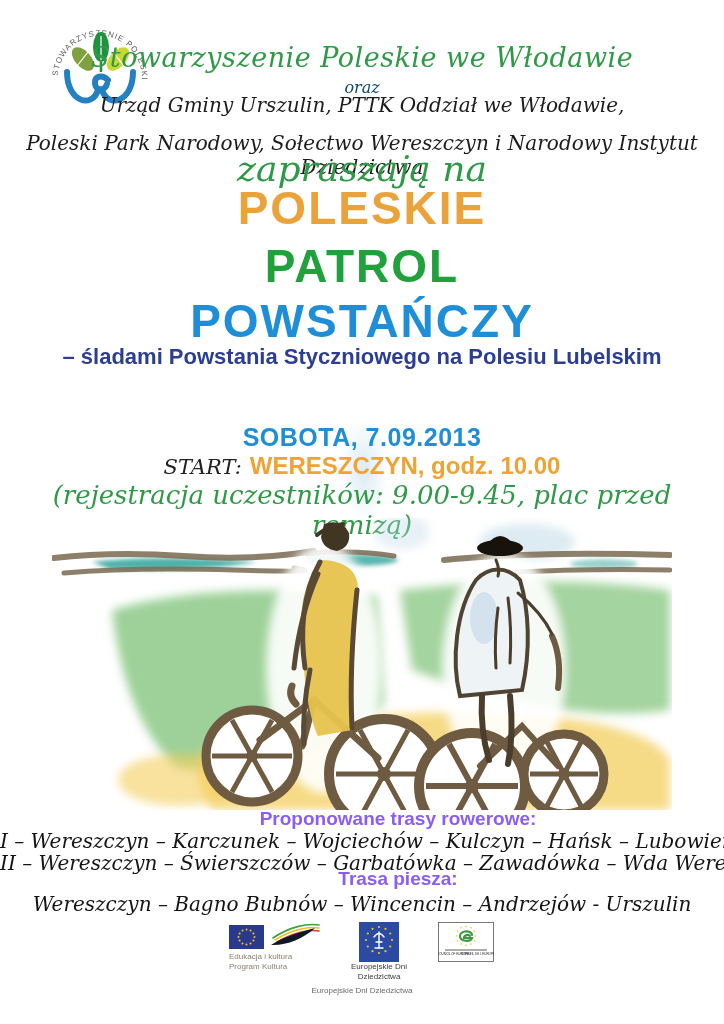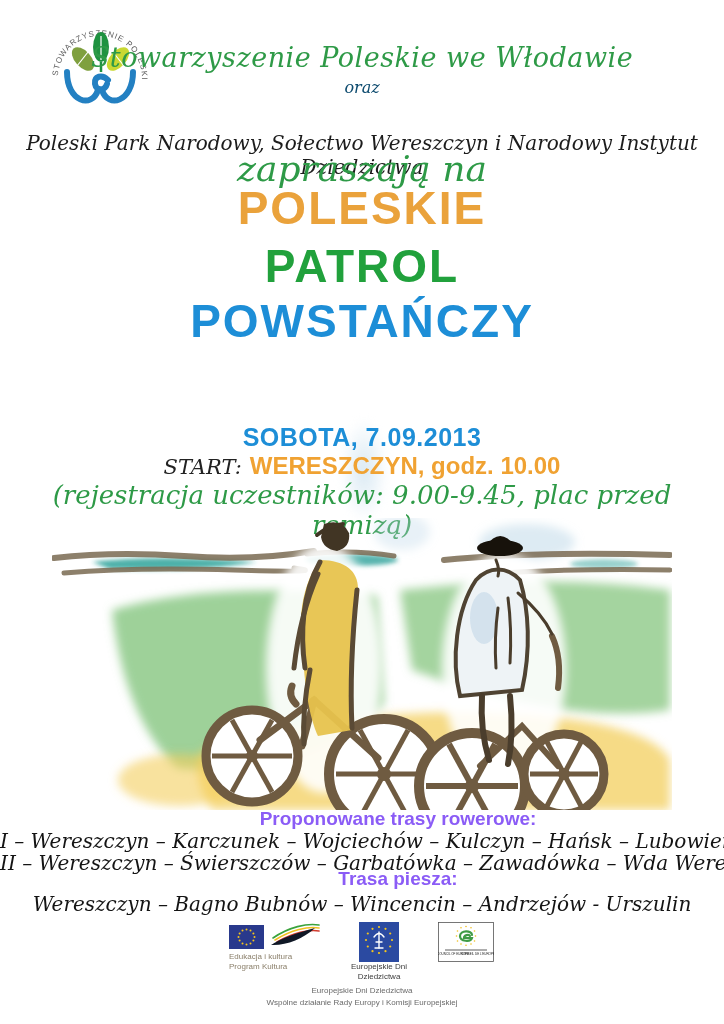--- a/index.html
+++ b/index.html
@@ -71,26 +71,28 @@
     </g>
     <g fill="none" stroke="#2380c2" stroke-width="6" stroke-linecap="round">
       <path d="M21,58 C21,88 46,95 52,76"></path>
       <path d="M87,58 C87,88 62,95 56,76"></path>
       <path d="M62,66 C56,60 48,62 49,70 C50,77 59,77 61,70"></path>
     </g>
   </svg>
 
   <div class="abs org-line">Stowarzyszenie Poleskie we Włodawie</div>
   <div class="abs oraz-line">oraz</div>
+  <div class="abs partners-1">Urząd Gminy Urszulin, PTTK Oddział we Włodawie,</div>
   <div class="abs partners-2">Poleski Park Narodowy, Sołectwo Wereszczyn i Narodowy Instytut Dziedzictwa</div>
 
   <div class="abs invite-line">zapraszają na</div>
   <div class="abs title title-1">POLESKIE</div>
   <div class="abs title title-2">PATROL</div>
   <div class="abs title title-3">POWSTAŃCZY</div>
+  <div class="abs subtitle">– śladami Powstania Styczniowego na Polesiu Lubelskim</div>
 
   <div class="blue-smudge"></div>
   <div class="abs date-line">SOBOTA, 7.09.2013</div>
   <div class="abs start-line">
     <span class="start-label">START:</span><span class="start-value">WERESZCZYN, godz. 10.00</span>
   </div>
   <div class="abs registration-line">(rejestracja uczestników: 9.00-9.45, plac przed remizą)</div>
 
   <svg class="illustration" viewBox="0 0 620 292">
     <defs>
@@ -299,16 +301,15 @@
         </g>
         <line x1="7" y1="28" x2="49" y2="28" stroke="#333" stroke-width="0.8"></line>
         <text x="15" y="33" font-size="3" text-anchor="middle" fill="#222" font-family="Liberation Sans, sans-serif">COUNCIL OF EUROPE</text>
         <text x="40" y="33" font-size="3" text-anchor="middle" fill="#222" font-family="Liberation Sans, sans-serif">CONSEIL DE L'EUROPE</text>
       </svg>
     </div>
   </div>
 
   <div class="abs bottom-caption">
     <div>Europejskie Dni Dziedzictwa</div>
-    <div>Wspólne działanie Rady Europy i Komisji Europejskiej</div>
   </div>
 
 </div>
 
 </body></html>

